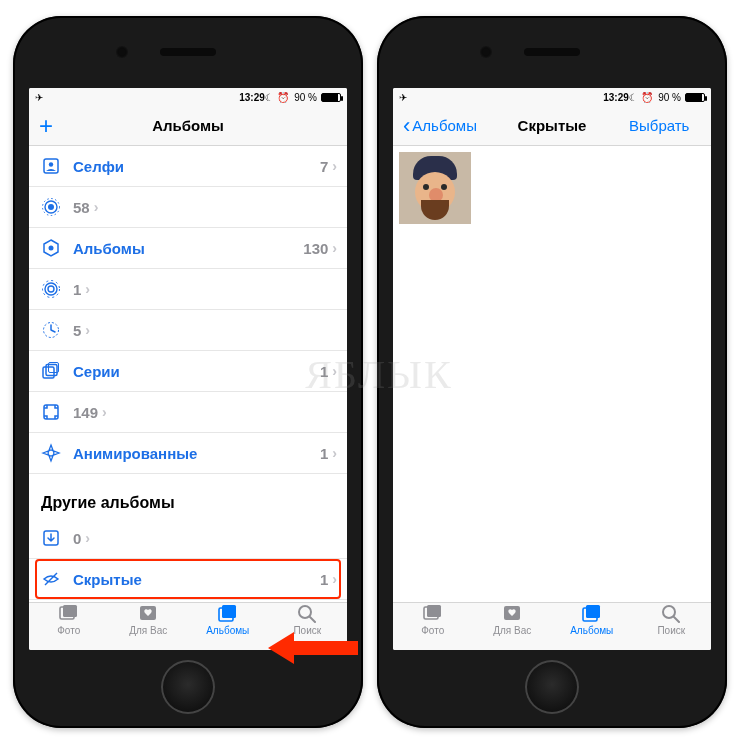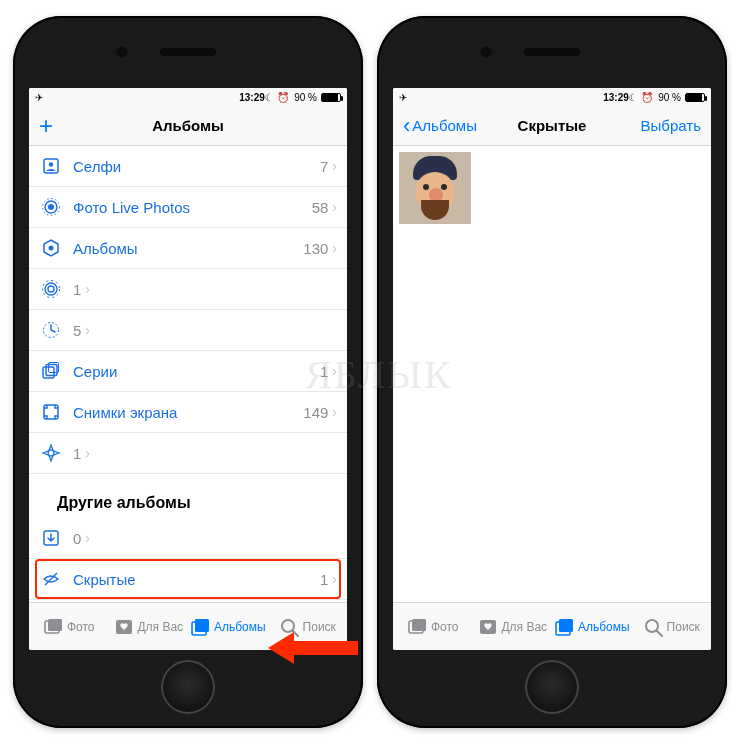--- a/index.html
+++ b/index.html
@@ -70,56 +70,57 @@
   .batt i{display:block;height:100%;width:90%;background:#000;}
 
   .nav-bar {
     height: 40px;
     border-bottom: 1px solid #d6d6d6;
     display:flex; align-items:center;
     padding: 0 10px;
     background:#f8f8f8;
   }
   .nav-left, .nav-right { width: 72px; display:flex; align-items:center; color:#007aff; font-size:15px;}
-  .nav-right { justify-content:flex-end; }
+  .nav-right { }
   .nav-title { flex:1; text-align:center; font-weight:600; font-size:15px; }
   .plus { font-size:24px; font-weight:300; line-height:1; color:#007aff;}
   .back-ch { font-size:22px; line-height:1; margin-right:2px; font-weight:300;}
 
   .content { flex:1; overflow:hidden; background:#fff; }
   .list {}
   .row {
     display:flex; align-items:center;
     height: 41px;
     border-bottom: 1px solid #e6e6e6;
     padding: 0 10px 0 12px;
     position:relative;
+    font-weight:bold;
   }
   .row .ic { width:20px; height:20px; margin-right:12px; flex:0 0 auto; display:flex;align-items:center;justify-content:center;}
   .row .ic svg { width:20px; height:20px; }
   .row .lbl { flex:1; color:#1d6fe6; font-size:15px; }
   .row .cnt { color:#8e8e93; font-size:15px; margin-right:4px;}
   .row .chev { color:#c7c7cc; font-size:14px;}
   .section-h {
-    padding: 20px 12px 6px 28px;
+    padding: 20px 12px 6px 12px;
     font-weight:700; font-size:16px;
   }
   .highlight-box {
     position:absolute; left:6px; right:6px; top:0; bottom:0;
     border:2px solid #ff2a00; border-radius:4px; pointer-events:none;
   }
 
   .tab-bar {
     height: 48px;
     border-top:1px solid #d6d6d6;
     display:flex; background:#f8f8f8;
   }
   .tab {
-    flex:1; display:flex; flex-direction:row; align-items:center; justify-content:center; gap:2px;
-    color:#8e8e93; font-size:12px;
+    flex:1; display:flex; flex-direction:column; align-items:center; gap:2px;
+    color:#8e8e93; font-size:10px;
   }
   .tab.active { color:#007aff; }
   .tab svg{ width:22px; height:20px;}
 
   .thumb {
     width:72px; height:72px; margin:6px;
     background:#c8b9a6;
     position:relative; overflow:hidden;
   }
   .thumb .hat{position:absolute;top:4px;left:14px;width:44px;height:24px;background:#2a2f4a;border-radius:18px 18px 4px 4px;}
@@ -191,21 +192,20 @@
               <span class="lbl">Селфи</span>
               <span class="cnt">7</span>
               <span class="chev">›</span>
             </div>
             <div class="row">
               <span class="ic">
                 <svg viewBox="0 0 20 20">
                   <use href="#ic-livephoto"></use>
                 </svg>
               </span>
-              <span class="lbl">Фото Live Photos</span>
               <span class="cnt">58</span>
               <span class="chev">›</span>
             </div>
             <div class="row">
               <span class="ic">
                 <svg viewBox="0 0 20 20">
                   <use href="#ic-portrait"></use>
                 </svg>
               </span>
               <span class="lbl">Альбомы</span>
@@ -239,30 +239,30 @@
               <span class="lbl">Серии</span>
               <span class="cnt">1</span>
               <span class="chev">›</span>
             </div>
             <div class="row">
               <span class="ic">
                 <svg viewBox="0 0 20 20">
                   <use href="#ic-screenshot"></use>
                 </svg>
               </span>
-              <span class="lbl">Снимки экрана</span>
               <span class="cnt">149</span>
               <span class="chev">›</span>
             </div>
             <div class="row">
               <span class="ic">
                 <svg viewBox="0 0 20 20">
                   <use href="#ic-animated"></use>
                 </svg>
               </span>
+              <span class="lbl">Анимированные</span>
               <span class="cnt">1</span>
               <span class="chev">›</span>
             </div>
           </div>
         <div class="section-h">Другие альбомы</div>
         <div class="list" id="other-list">
             <div class="row">
               <span class="ic">
                 <svg viewBox="0 0 20 20">
                   <use href="#ic-import"></use>

